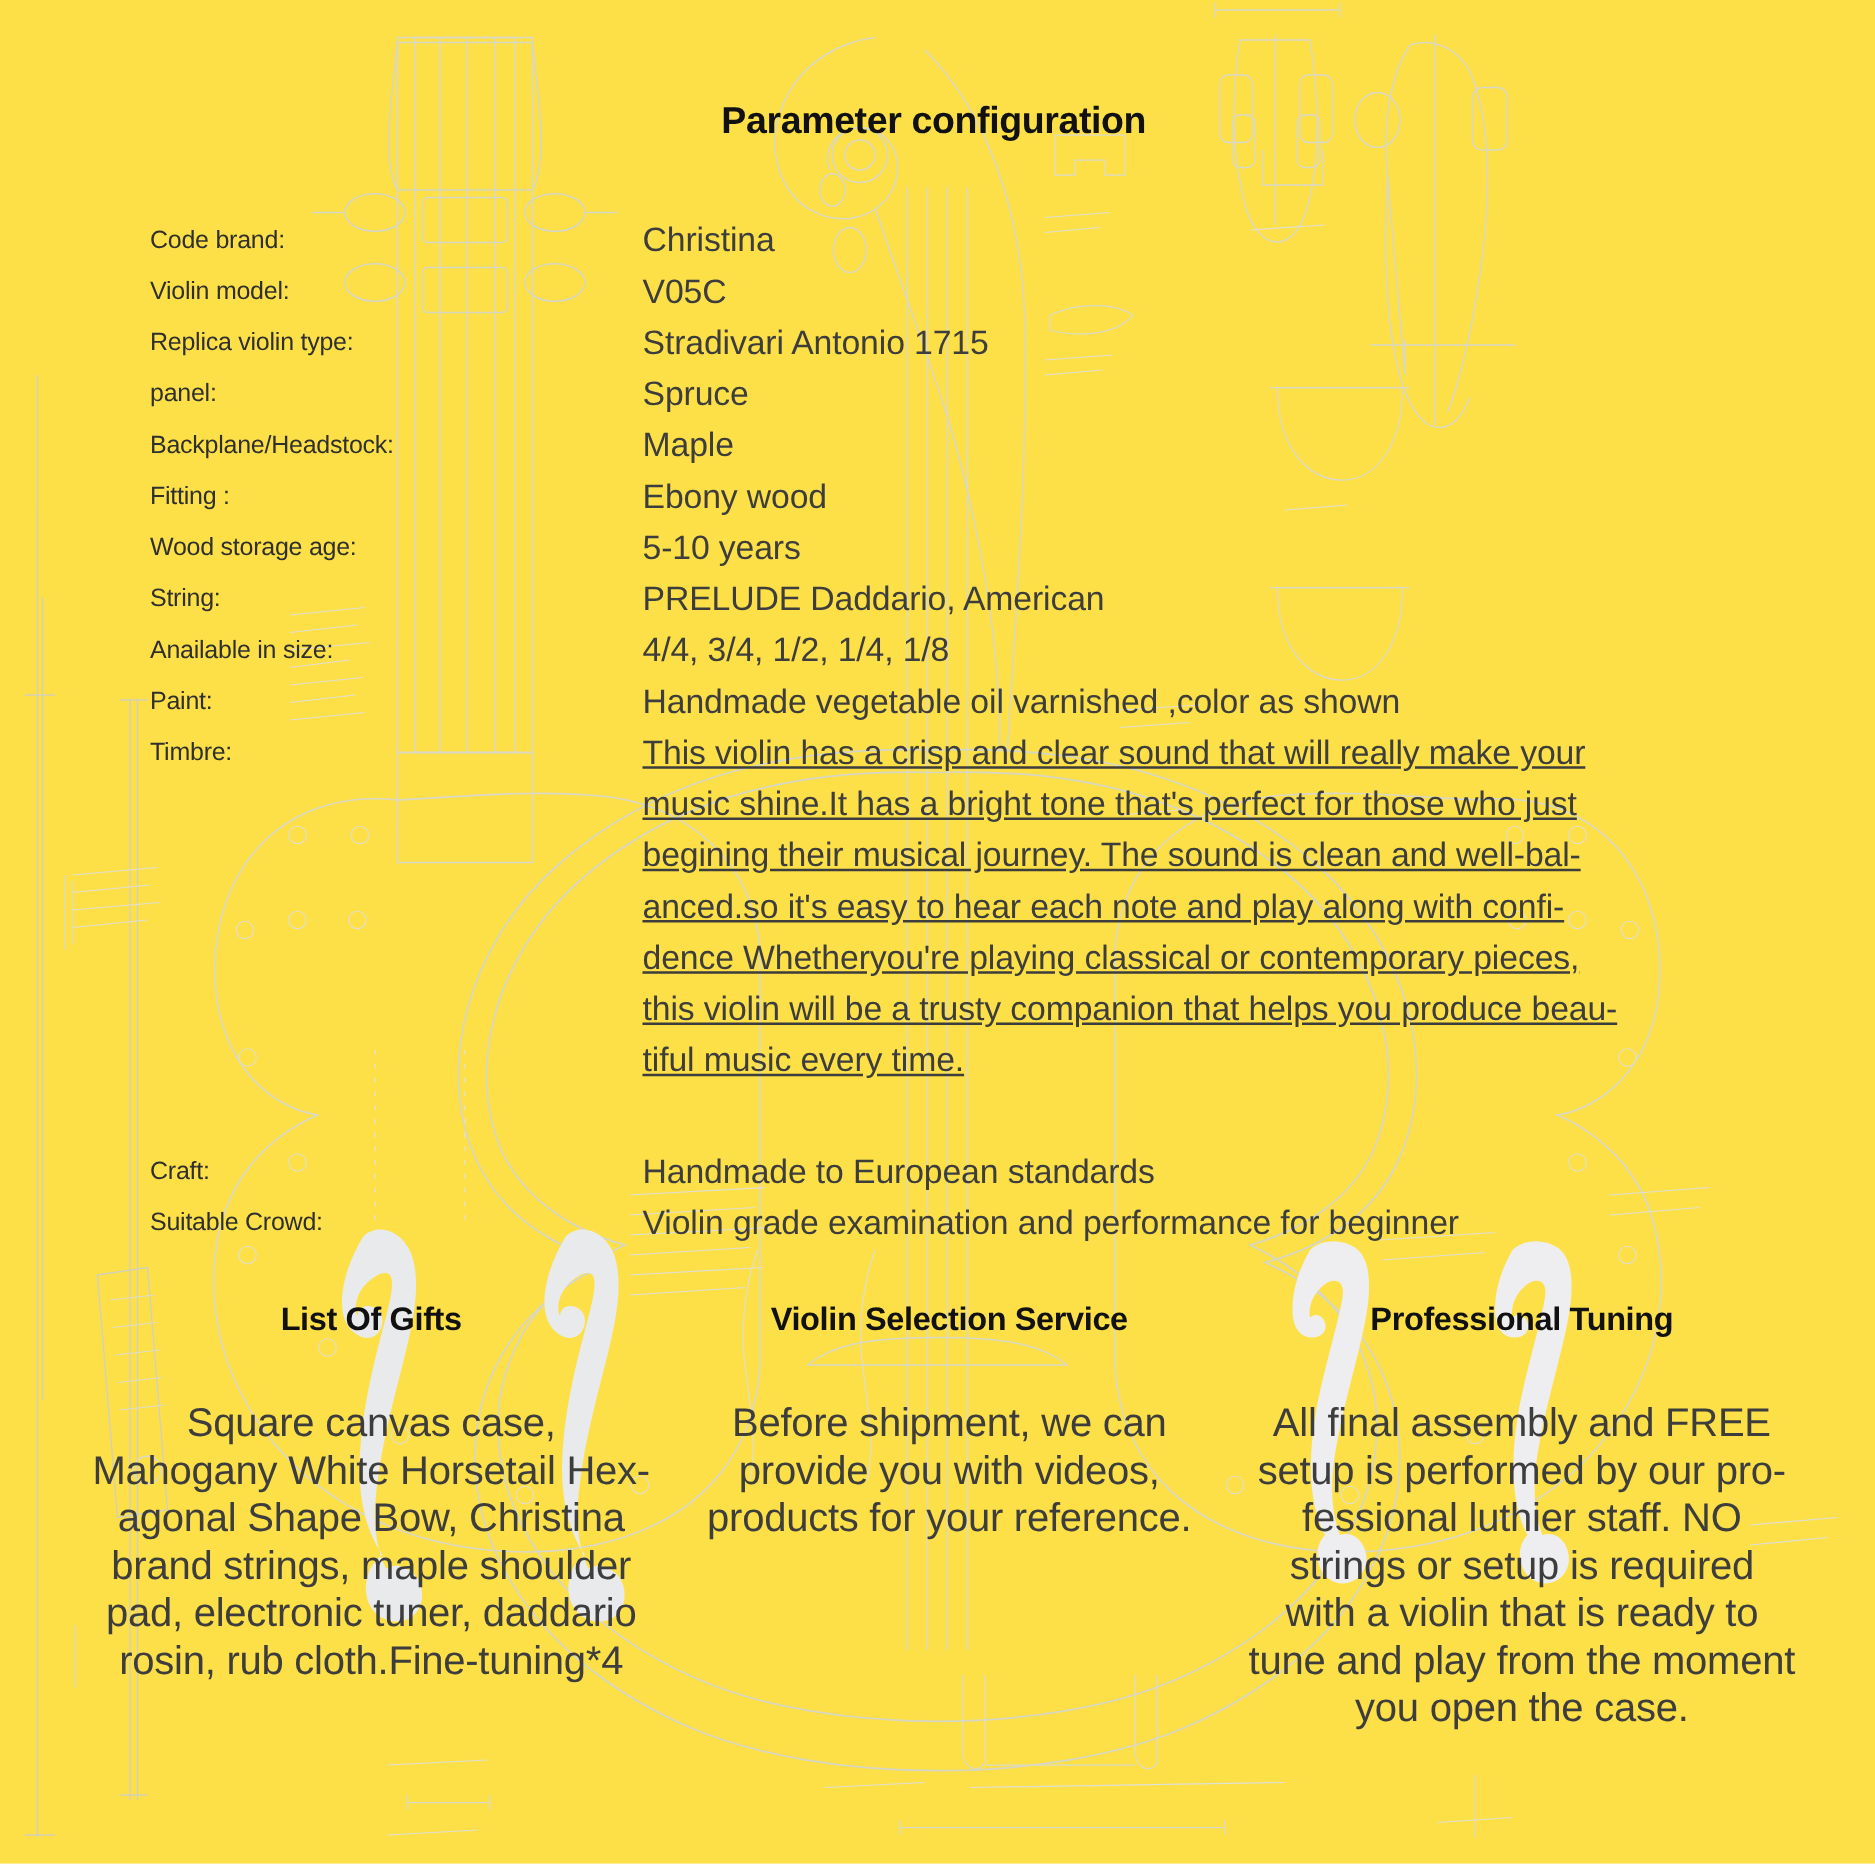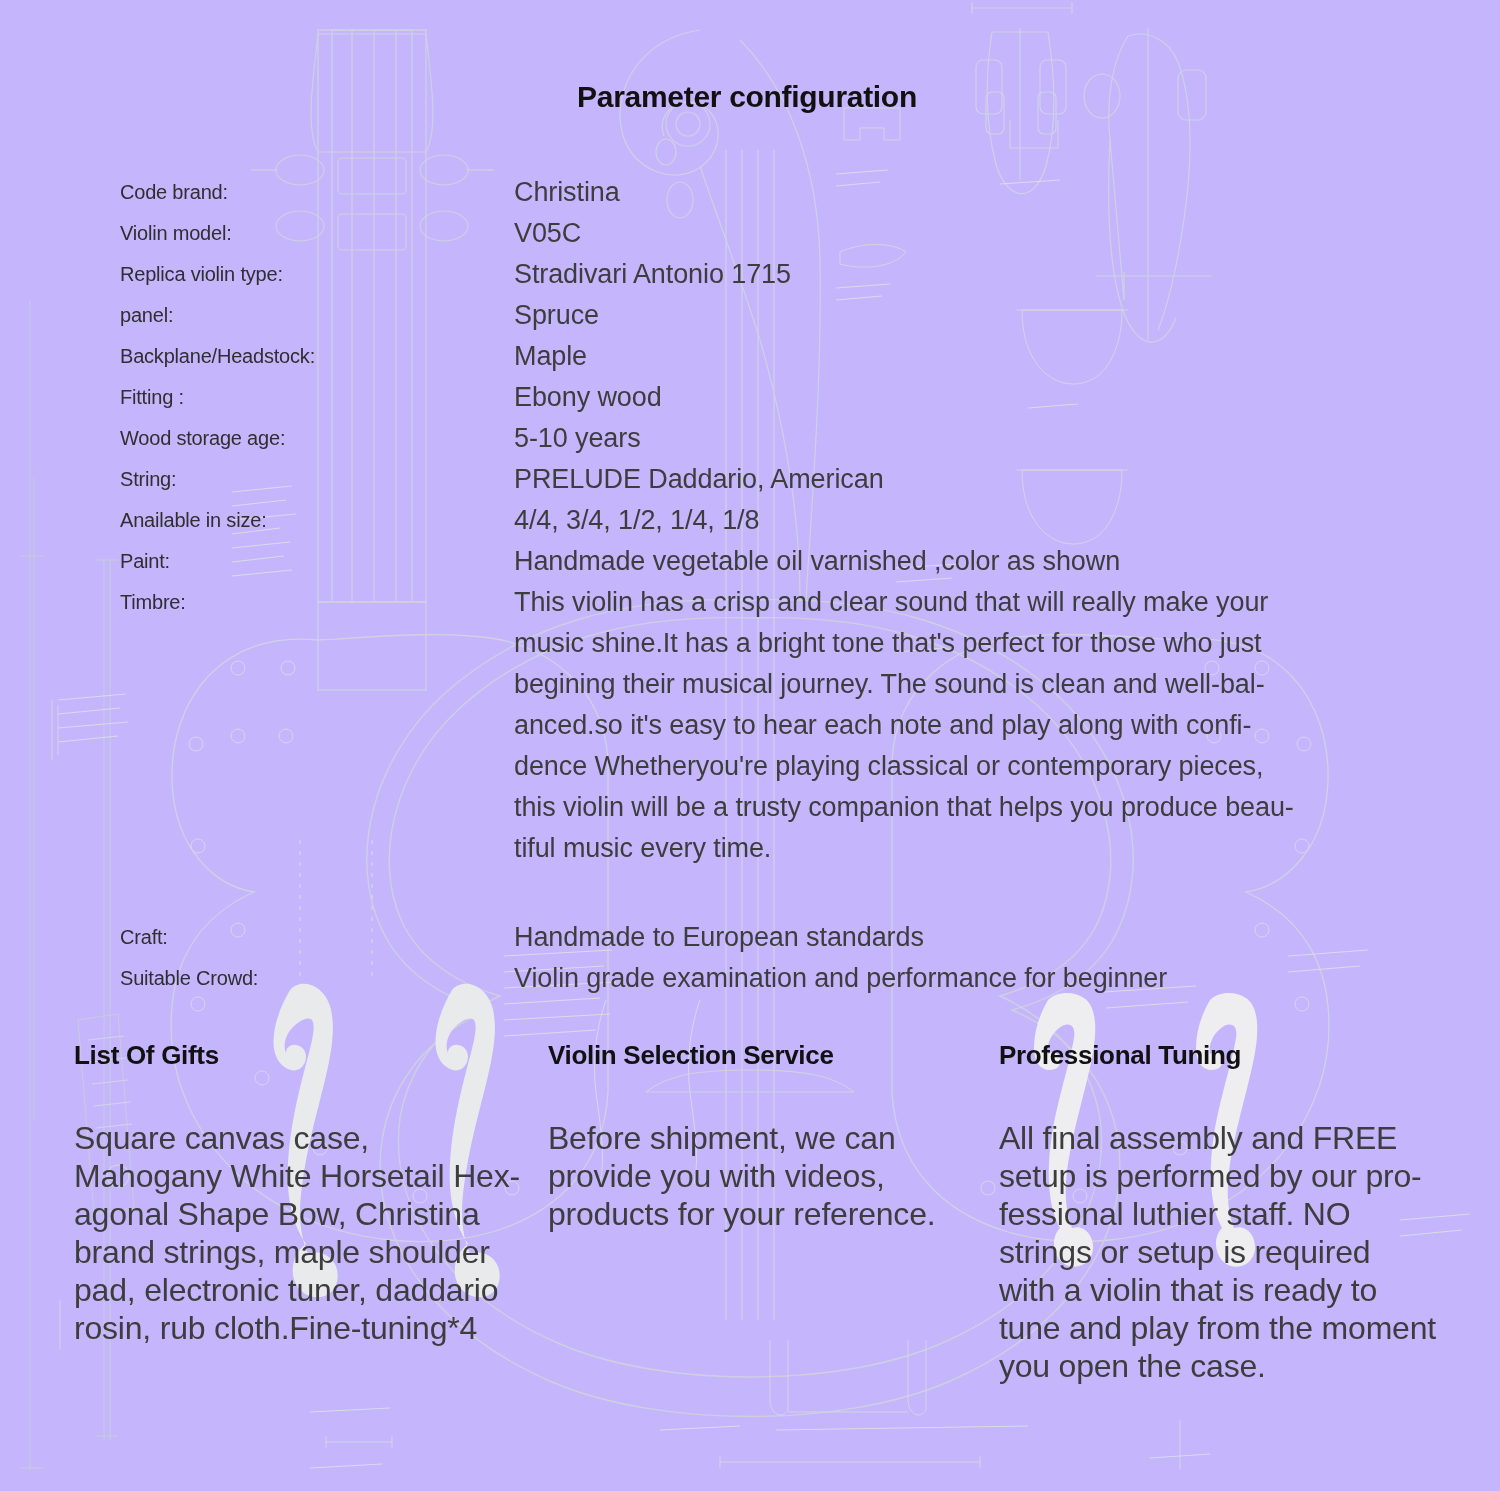--- a/index.html
+++ b/index.html
@@ -4,21 +4,21 @@
 <style>
   html, body {
     margin: 0;
     padding: 0;
     background: #ffffff;
   }
   #page {
     position: relative;
     width: 1500px;
     height: 1491px;
-    background: #c4b5fd;
+    background: #fde047;
     overflow: hidden;
     font-family: "Liberation Sans", sans-serif;
     color: #3b3b3b;
   }
 
   
   #blueprint {
     position: absolute;
     inset: 0;
     width: 1500px;
@@ -86,35 +86,37 @@
     color: #3d3d3d;
     font-weight: 300;
     letter-spacing: -0.1px;
   }
   .spec-value.para {
     max-width: 880px;
   }
   .spec-value.para .ln {
     display: block;
     white-space: nowrap;
+    text-decoration: underline;
   }
 
   .spec-row.craft { margin-top: 48px; }
 
   
   .columns {
     position: absolute;
     left: 60px;
     top: 1040px;
     width: 1390px;
     display: flex;
     align-items: flex-start;
   }
   .col {
     flex: 1 1 0;
+    text-align: center;
     padding: 0 14px;
     box-sizing: border-box;
   }
   .col-title {
     font-size: 26px;
     font-weight: bold;
     color: #111111;
     letter-spacing: -0.3px;
     margin-bottom: 48px;
   }

